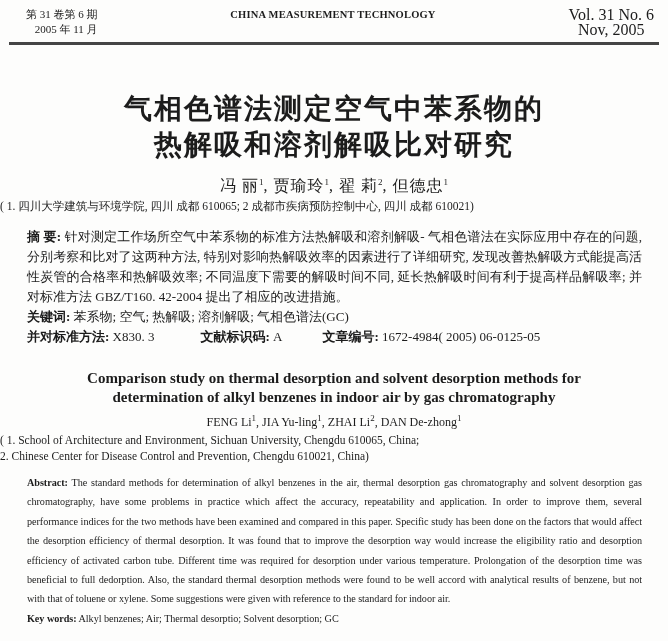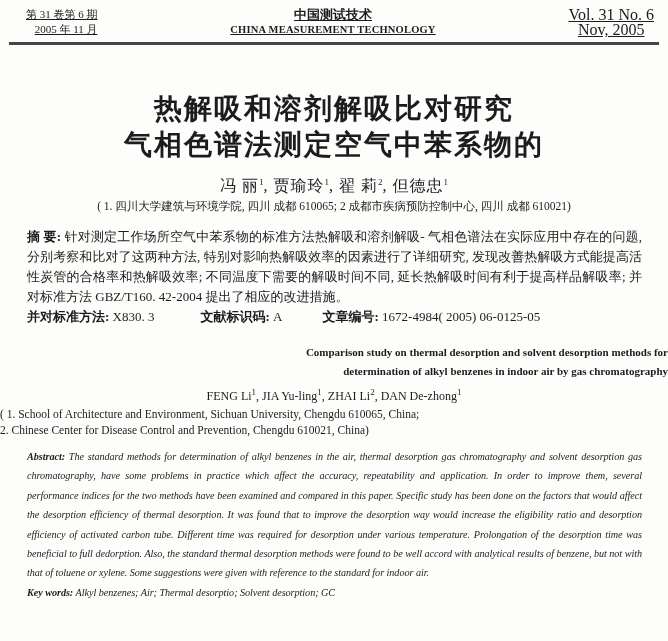--- a/index.html
+++ b/index.html
@@ -3,83 +3,83 @@
 <meta charset="utf-8">
 <style>
   html,body{margin:0;padding:0;}
   body{
     width:668px;height:641px;overflow:hidden;
     background:#fdfdfc;color:#1c1c1c;
     font-family:"Liberation Serif","DejaVu Serif",serif;
   }
   
   .jheader{display:flex;justify-content:space-between;align-items:flex-start;
-    padding:7px 14px 0 26px;text-decoration:underline;}
+    padding:7px 14px 0 26px;}
   .jh-left{font-size:11px;line-height:15px;}
   .jh-left .l2{padding-left:6px;text-align:right;}
   .jh-center{text-align:center;}
   .jh-center .cn{font-size:13px;font-weight:bold;line-height:15px;}
   .jh-center .en{font-size:10.5px;font-weight:bold;line-height:15px;letter-spacing:.2px;}
   .jh-right{font-size:16px;line-height:15px;text-align:center;}
   .rule{height:3px;background:#454545;margin:5px 9px 0 9px;}
   
   .title-cn{margin-top:46px;text-align:center;font-weight:bold;
     font-size:28px;line-height:36px;letter-spacing:2px;
     font-family:"Liberation Sans","DejaVu Sans",sans-serif;}
   .authors-cn{margin-top:13px;text-align:center;font-size:16px;line-height:20px;letter-spacing:1px;}
   sup{font-size:9px;vertical-align:super;line-height:0;letter-spacing:0;}
-  .affil-cn{margin-top:3px;text-align:center;font-size:11.5px;line-height:15px;}
+  .affil-cn{margin-top:3px;font-size:11.5px;line-height:15px;}
   
   .block-cn{margin:13px 26px 0 27px;font-size:13px;line-height:20px;text-align:justify;}
   .block-cn p{margin:0;}
   .lead{font-weight:bold;}
   .meta-line{display:flex;margin-top:0;}
   .meta-line .pair2{margin-left:46px;}
   .meta-line .pair3{margin-left:40px;}
   .meta-line b{font-weight:bold;}
   
-  .title-en{margin-top:16px;text-align:right;font-weight:bold;font-size:11px;line-height:19px;}
+  .title-en{margin-top:22px;text-align:center;font-weight:bold;font-size:15px;line-height:19px;}
   .authors-en{margin-top:7px;text-align:center;font-size:12px;line-height:16px;}
   .affil-en{margin-top:2px;font-size:11.5px;line-height:16px;}
   .block-en{margin:9px 26px 0 27px;font-size:10.2px;line-height:19.4px;
-    text-align:justify;letter-spacing:-.05px;font-style:italic;}
+    text-align:justify;letter-spacing:-.05px;}
   .block-en p{margin:0;}
 </style>
 </head>
 <body>
 
 <div class="jheader">
   <div class="jh-left">
     <div class="l1">第 31 卷第 6 期</div>
     <div class="l2">2005 年 11 月</div>
   </div>
   <div class="jh-center">
-    <div class="cn">中国测试技术</div>
     <div class="en">CHINA MEASUREMENT TECHNOLOGY</div>
   </div>
   <div class="jh-right">
     <div class="l1">Vol. 31   No. 6</div>
     <div class="l2">Nov, 2005</div>
   </div>
 </div>
 <div class="rule"></div>
 
 <div class="title-cn">
+  <div>气相色谱法测定空气中苯系物的</div>
   <div>热解吸和溶剂解吸比对研究</div>
-  <div>气相色谱法测定空气中苯系物的</div>
 </div>
 
 <div class="authors-cn">
   <span><span>冯  丽</span><sup>1</sup><span>,  </span></span><span><span>贾瑜玲</span><sup>1</sup><span>,  </span></span><span><span>翟  莉</span><sup>2</sup><span>, </span></span><span><span>但德忠</span><sup>1</sup></span>
 </div>
 
 <div class="affil-cn">( 1. 四川大学建筑与环境学院, 四川 成都 610065; 2  成都市疾病预防控制中心, 四川 成都 610021)</div>
 
 <div class="block-cn">
   <p><span class="lead">摘  要:</span> <span>针对测定工作场所空气中苯系物的标准方法热解吸和溶剂解吸- 气相色谱法在实际应用中存在的问题, 分别考察和比对了这两种方法, 特别对影响热解吸效率的因素进行了详细研究, 发现改善热解吸方式能提高活性炭管的合格率和热解吸效率; 不同温度下需要的解吸时间不同, 延长热解吸时间有利于提高样品解吸率; 并对标准方法 GBZ/T160. 42-2004 提出了相应的改进措施。</span></p>
+  <p><span class="lead">关键词:</span> <span>苯系物; 空气; 热解吸; 溶剂解吸; 气相色谱法(GC)</span></p>
   <p class="meta-line">
     <span class="pair1"><b>并对标准方法:</b> <span>X830. 3</span></span>
     <span class="pair2"><b>文献标识码:</b> <span>A</span></span>
     <span class="pair3"><b>文章编号:</b> <span>1672-4984( 2005) 06-0125-05</span></span>
   </p>
 </div>
 
 <div class="title-en">
   <div>Comparison study on thermal desorption and solvent desorption methods for</div>
   <div>determination of alkyl benzenes in indoor air by gas chromatography</div>

